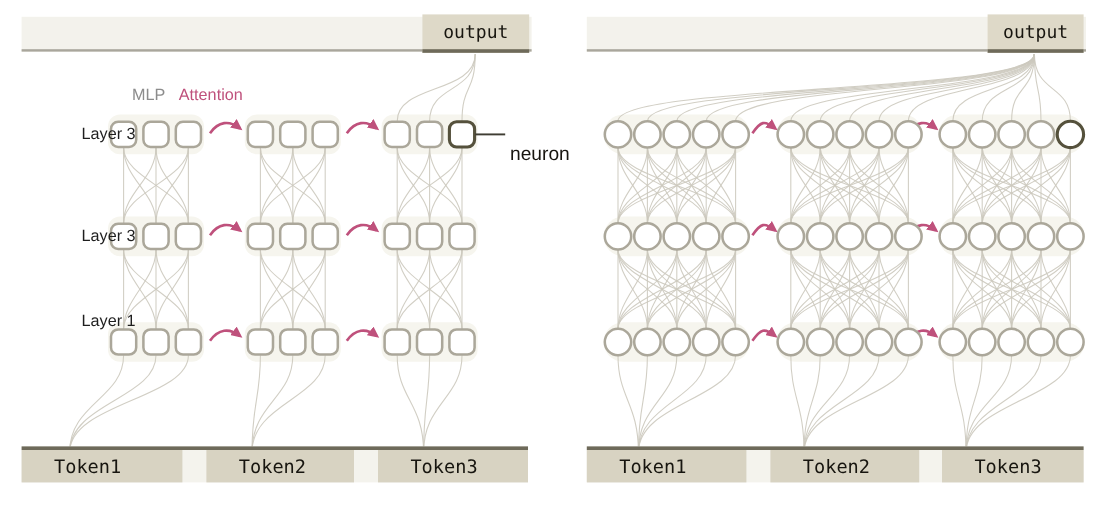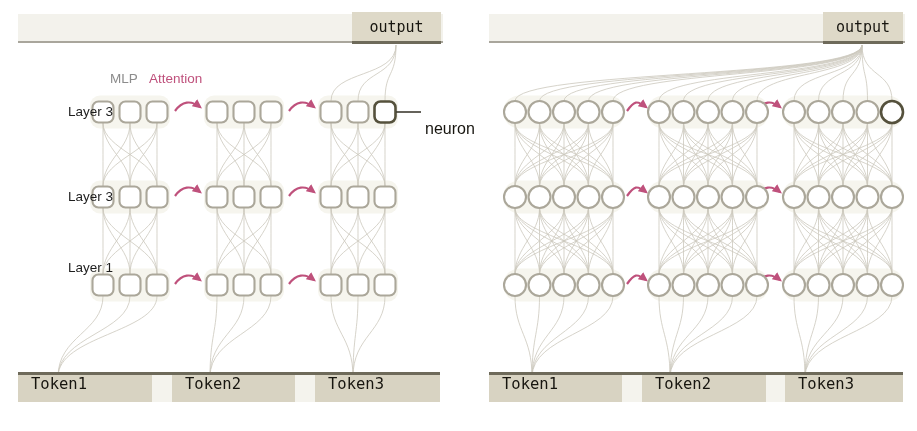--- a/index.html
+++ b/index.html
@@ -16,21 +16,21 @@
     position:absolute;top:12px;height:29px;background:#ded9c8;
     border-bottom:3px solid #6e6a5a;display:flex;align-items:center;justify-content:center;
     font-family:"DejaVu Sans Mono","Liberation Mono",monospace;font-size:15px;color:#17150f;
   }
   .tokenstrip{
     position:absolute;top:372px;height:27px;background:#f4f3ed;
     border-top:3px solid #6e6a5a;
   }
   .tokenbox{
     position:absolute;top:375px;height:27px;background:#d8d3c2;
-    display:flex;align-items:flex-start;padding-left:13px;box-sizing:border-box;
+    display:flex;align-items:center;padding-left:27px;box-sizing:border-box;
     font-family:"DejaVu Sans Mono","Liberation Mono",monospace;font-size:15.5px;color:#17150f;
   }
   .layerlabel{position:absolute;font-size:13.5px;color:#1e1e1e;line-height:18px;margin-left:48px;}
   .mlplabel{position:absolute;font-size:13.5px;color:#8c8c8c;line-height:16px;}
   .attlabel{position:absolute;font-size:13.5px;color:#bf517c;line-height:16px;}
   .neuronlabel{position:absolute;font-size:16px;color:#17150f;line-height:16px;margin-top:17px;}
 </style>
 </head>
 <body>
 

